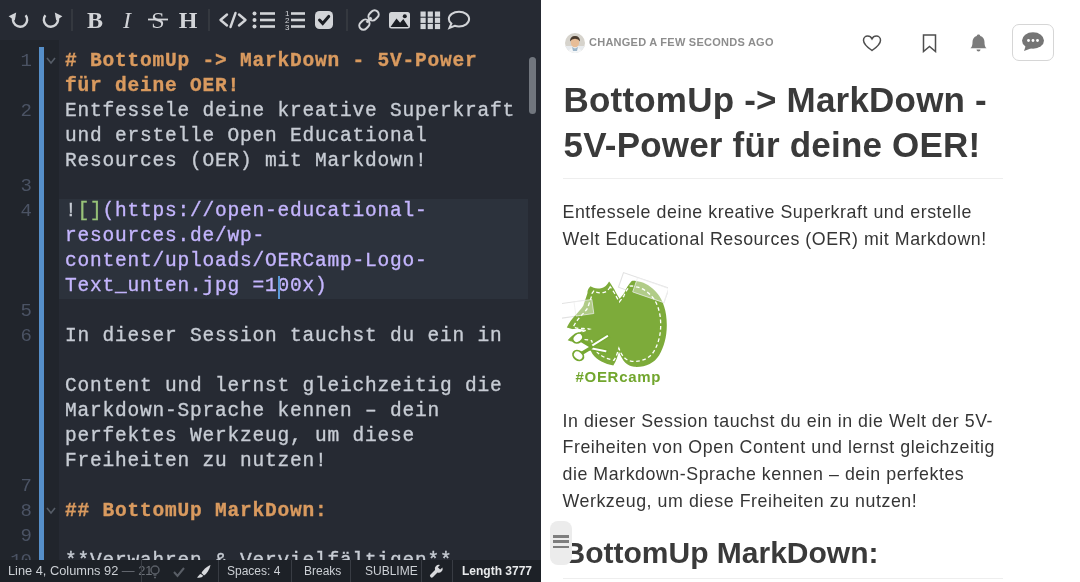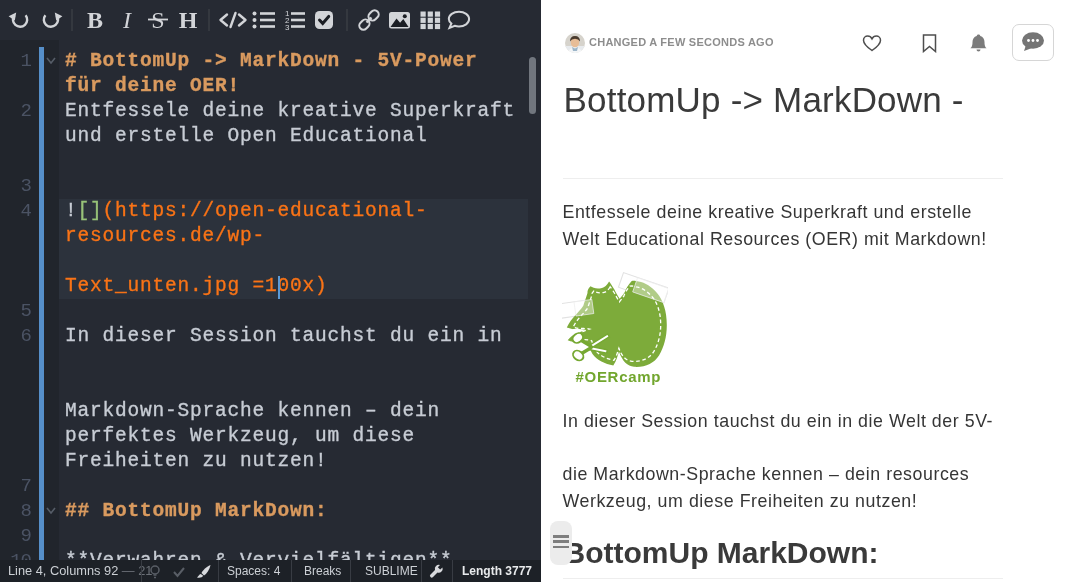--- a/index.html
+++ b/index.html
@@ -8,37 +8,37 @@
   #stage { position:relative; width:1080px; height:582px; }
   
   #left { position:absolute; left:0; top:0; width:541px; height:582px; background:#262a33; }
   #gutterbg { position:absolute; left:0; top:40px; width:59px; height:520px; background:#21252c; }
   #authbar { position:absolute; left:39px; top:47px; width:4.5px; height:513px; background:#568fc9; }
   #activeline { position:absolute; left:59px; top:198.5px; width:469px; height:100px; background:#2c323c; }
   .row { position:absolute; left:65px; height:25px; line-height:25px;
     font-family:"Liberation Mono", monospace; font-size:19.5px; letter-spacing:0.8px; -webkit-text-stroke:0.35px currentColor;
     white-space:pre; color:#c7ccd4; }
   .orange { color:#d99a5f; font-weight:bold; }
-  .blue { color:#f97316; }
+  .blue { color:#c4b5fd; }
   .green { color:#98c379; }
   .lnum { position:absolute; left:0; width:31px; height:25px; line-height:25px;
     font-family:"Liberation Mono", monospace; font-size:19px; letter-spacing:-1px;
     text-align:right; color:#4b5364; }
   .fold { position:absolute; left:45px; width:12px; height:25px; color:#565d68; }
   #cursor { position:absolute; left:277.5px; top:276px; width:2px; height:23px; background:#5b9bd8; }
   #scrollthumb { position:absolute; left:529px; top:57px; width:7px; height:57px;
     background:#9aa0a8; opacity:.65; border-radius:4px; }
   #statusbar { position:absolute; left:0; top:560px; width:541px; height:22px;
     background:#1d2127; color:#ccd0d5; font-size:12px; }
   .sbtxt { position:absolute; top:0; height:22px; line-height:22px; white-space:pre; }
   .sbsep { position:absolute; top:0; width:1px; height:22px; background:#383c43; }
   
   #right { position:absolute; left:541px; top:0; width:539px; height:582px; background:#fff;text-align:center; }
   .rline { position:absolute; white-space:pre; color:#383838; }
-  #h1a,#h1b { font-size:35px; font-weight:normal; letter-spacing:0.2px; color:#3a3a3a; }
+  #h1a,#h1b { font-size:35px; font-weight:bold; letter-spacing:0.2px; color:#3a3a3a; }
   .p { font-size:17.8px; letter-spacing:0.55px; color:#353535; }
   .hr { position:absolute; left:21.5px; width:440px; height:1px; background:#eee; }
   #grip { position:absolute; left:9px; top:521px; width:22px; height:44px;
     background:#ececec; border-radius:8px; }
   .gripline { position:absolute; width:15.5px; height:2.8px; background:#7e7e7e; }
 </style>
 </head>
 <body>
 <div id="stage">
 <div id="left">
@@ -115,24 +115,27 @@
 <svg class="fold" style="top:48.5px" width="12" height="25">
         <path d="M 2 9 L 6 14 L 10 9" stroke="#565d68" stroke-width="1.6" fill="none"></path>
       </svg>
 <svg class="fold" style="top:498.5px" width="12" height="25">
         <path d="M 2 9 L 6 14 L 10 9" stroke="#565d68" stroke-width="1.6" fill="none"></path>
       </svg>
 <div class="row orange" style="top:48.5px"># BottomUp -&gt; MarkDown - 5V-Power</div>
 <div class="row orange" style="top:73.5px">für deine OER!</div>
 <div class="row" style="top:98.5px">Entfessele deine kreative Superkraft</div>
 <div class="row" style="top:123.5px">und erstelle Open Educational</div>
+<div class="row" style="top:148.5px">Resources (OER) mit Markdown!</div>
 <div class="row" style="top:198.5px">!<span class="green">[]</span><span class="blue">(https://open-educational-</span></div>
 <div class="row blue" style="top:223.5px">resources.de/wp-</div>
+<div class="row blue" style="top:248.5px">content/uploads/OERCamp-Logo-</div>
 <div class="row blue" style="top:273.5px">Text_unten.jpg =100x)</div>
 <div class="row" style="top:323.5px">In dieser Session tauchst du ein in</div>
+<div class="row" style="top:373.5px">Content und lernst gleichzeitig die</div>
 <div class="row" style="top:398.5px">Markdown-Sprache kennen – dein</div>
 <div class="row" style="top:423.5px">perfektes Werkzeug, um diese</div>
 <div class="row" style="top:448.5px">Freiheiten zu nutzen!</div>
 <div class="row orange" style="top:498.5px">## BottomUp MarkDown:</div>
 <div class="row" style="top:548.5px">**Verwahren &amp; Vervielfältigen**</div>
 <div id="cursor"></div>
 <div id="scrollthumb"></div>
 <div id="statusbar">
   <span class="sbtxt" style="left:8px;font-size:12.8px">Line 4, Columns 92 <span style="color:#6b7077">— 21</span></span>
   <span class="sbtxt" style="left:227px">Spaces: 4</span>
@@ -191,20 +194,21 @@
   </svg>
   <div style="position:absolute;left:471px;top:23.5px;width:42px;height:37px;border:1px solid #d6d6d6;border-radius:7px;background:#fff"></div>
   <svg style="position:absolute;left:479px;top:31px" width="26" height="22" viewBox="0 0 26 22">
     <ellipse cx="13" cy="9.5" rx="11" ry="8.3" fill="#757575"></ellipse>
     <path d="M 6 14 L 4 20 L 12 17 Z" fill="#757575"></path>
     <circle cx="8.5" cy="9.5" r="1.4" fill="#fff"></circle>
         <circle cx="13" cy="9.5" r="1.4" fill="#fff"></circle>
         <circle cx="17.5" cy="9.5" r="1.4" fill="#fff"></circle>
   </svg>
   <div class="rline" id="h1a" style="left:22.5px;top:77.4px;line-height:45px">BottomUp -&gt; MarkDown -</div>
+  <div class="rline" id="h1b" style="left:22.5px;top:122.4px;line-height:45px">5V-Power für deine OER!</div>
   <div class="hr" style="top:178px"></div>
   <div class="rline p" style="left:21.5px;top:199.3px;line-height:27px">Entfessele deine kreative Superkraft und erstelle</div>
   <div class="rline p" style="left:21.5px;top:226.3px;line-height:27px">Welt Educational Resources (OER) mit Markdown!</div>
   <svg style="position:absolute;left:21px;top:267px" width="106" height="125" viewBox="0 0 106 125">
     <g transform="rotate(19 60 13)">
           <rect x="59" y="5.5" width="48" height="15.5" fill="#fff" stroke="#e2e2e2" stroke-width="1.1"></rect>
         </g>
     <g transform="rotate(-8 0 43)">
           <rect x="-2" y="36.5" width="33" height="14.5" fill="#fff" stroke="#e2e2e2" stroke-width="1.1"></rect>
         </g>
@@ -221,21 +225,22 @@
       <polygon points="28,79.3 45.2,82.7 44.8,86.2 27.6,82.6" stroke-width="1.4"></polygon>
       <path d="M 29.5 79.5 L 19.5 73.5" fill="none" stroke-width="3.4"></path>
       <path d="M 29.5 80.5 L 19.5 86.5" fill="none" stroke-width="3.4"></path>
       <ellipse cx="15.8" cy="71" rx="5.6" ry="4.3" stroke-width="1.9" transform="rotate(-38 15.8 71)"></ellipse>
       <ellipse cx="16.2" cy="88.5" rx="5.6" ry="4.3" stroke-width="1.9" transform="rotate(38 16.2 88.5)"></ellipse>
       <circle cx="29.8" cy="80" r="1.5" fill="#76a832" stroke="none"></circle>
     </g>
     <text x="13.5" y="115" font-family="Liberation Sans" font-size="15" font-weight="bold" letter-spacing="0.7" fill="#72a62e">#OERcamp</text>
   </svg>
   <div class="rline p" style="left:21.5px;top:407.8px;line-height:27px">In dieser Session tauchst du ein in die Welt der 5V-</div>
-  <div class="rline p" style="left:21.5px;top:461.3px;line-height:27px">die Markdown-Sprache kennen – dein resources</div>
+  <div class="rline p" style="left:21.5px;top:434.3px;line-height:27px">Freiheiten von Open Content und lernst gleichzeitig</div>
+  <div class="rline p" style="left:21.5px;top:461.3px;line-height:27px">die Markdown-Sprache kennen – dein perfektes</div>
   <div class="rline p" style="left:21.5px;top:487.8px;line-height:27px">Werkzeug, um diese Freiheiten zu nutzen!</div>
   <div class="rline" style="left:22.5px;top:536px;font-size:30px;font-weight:bold;color:#3a3a3a;line-height:34px">BottomUp MarkDown:</div>
   <div class="hr" style="top:578px"></div>
   <div id="grip">
         <div class="gripline" style="top:14px;left:3px"></div>
         <div class="gripline" style="top:19.3px;left:3px"></div>
         <div class="gripline" style="top:24.6px;left:3px"></div>
       </div>
 </div>
 </div>

